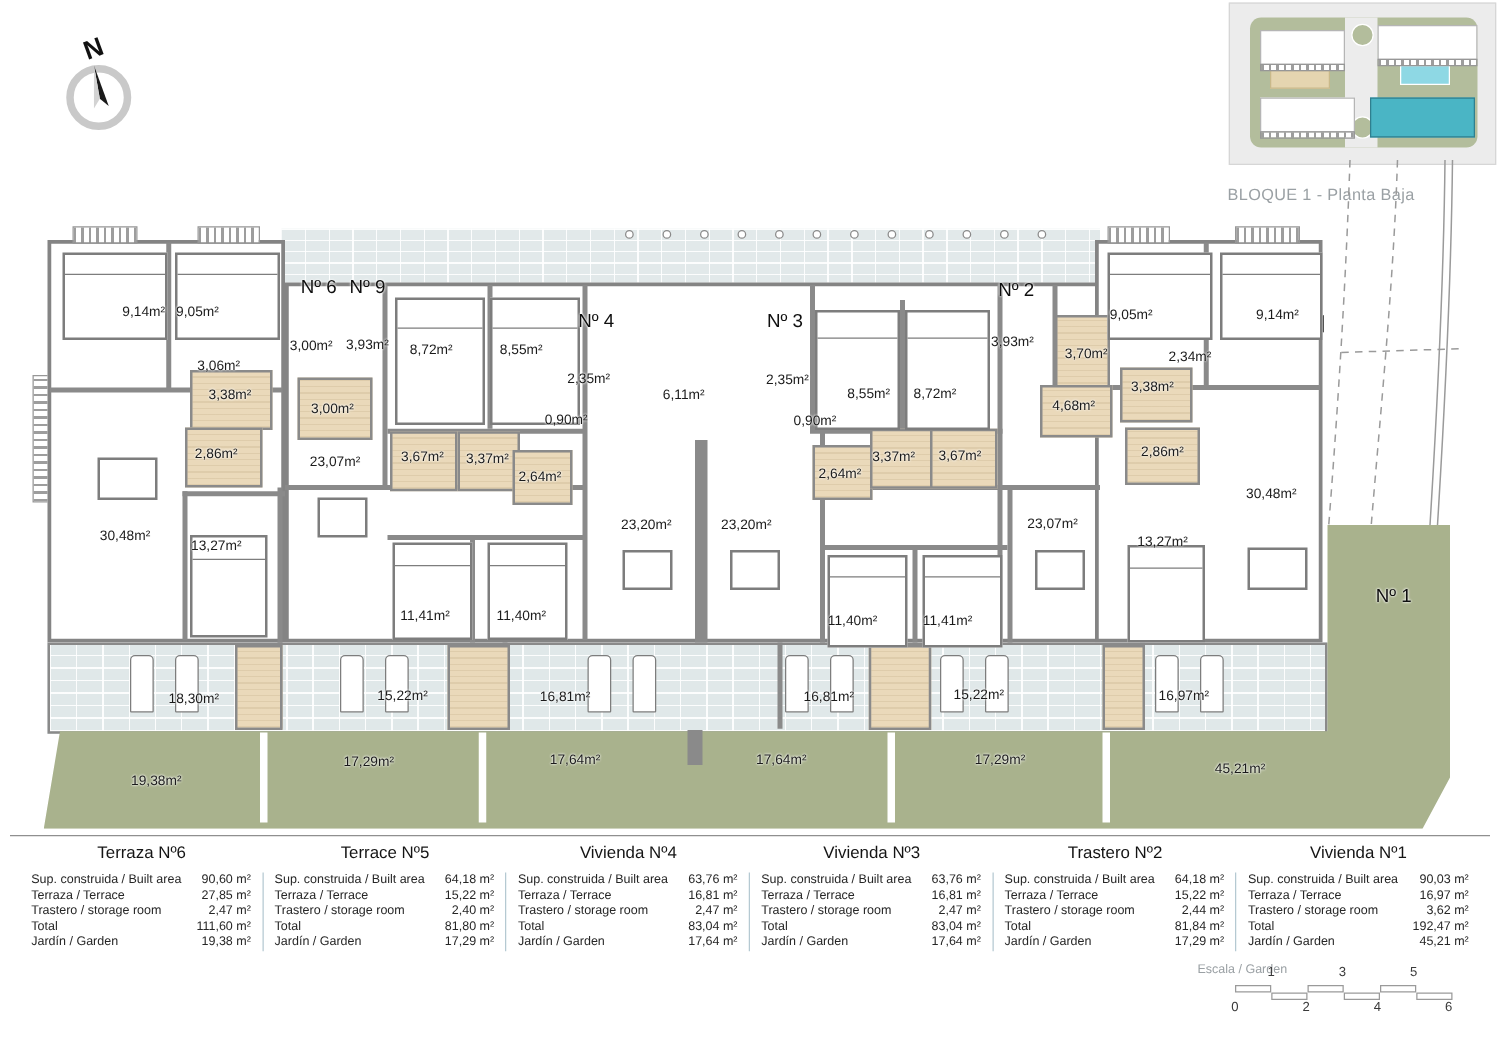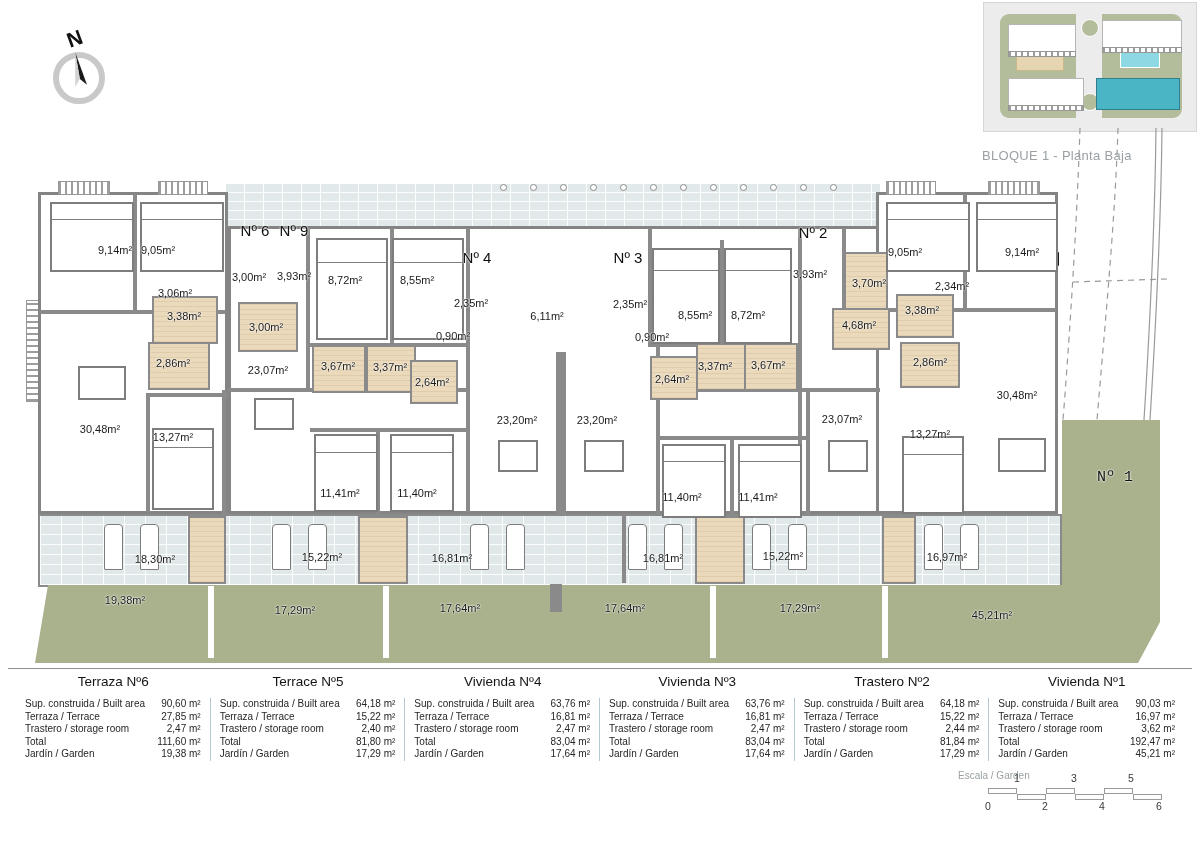--- a/index.html
+++ b/index.html
@@ -261,32 +261,32 @@
     <div class="rlabel" style="left: 758px; top: 497px;">11,41m²</div>
     <div class="rlabel" style="left: 842px; top: 419px;">23,07m²</div>
     <div class="rlabel" style="left: 930px; top: 434px;">13,27m²</div>
     <div class="rlabel" style="left: 1017px; top: 395px;">30,48m²</div>
     <div class="rlabel" style="left: 155px; top: 559px;">18,30m²</div>
     <div class="rlabel" style="left: 322px; top: 557px;">15,22m²</div>
     <div class="rlabel" style="left: 452px; top: 558px;">16,81m²</div>
     <div class="rlabel" style="left: 663px; top: 558px;">16,81m²</div>
     <div class="rlabel" style="left: 783px; top: 556px;">15,22m²</div>
     <div class="rlabel" style="left: 947px; top: 557px;">16,97m²</div>
-    <div class="rlabel" style="left: 125px; top: 600px; text-align: center;">19,38m²</div>
+    <div class="rlabel" style="left: 125px; top: 625px; text-align: center;">19,38m²</div>
     <div class="rlabel" style="left: 295px; top: 610px;">17,29m²</div>
     <div class="rlabel" style="left: 460px; top: 608px;">17,64m²</div>
     <div class="rlabel" style="left: 625px; top: 608px;">17,64m²</div>
     <div class="rlabel" style="left: 800px; top: 608px;">17,29m²</div>
     <div class="rlabel" style="left: 992px; top: 615px;">45,21m²</div>
     <div class="ulabel" style="left: 255px; top: 230px;">Nº 6</div>
     <div class="ulabel" style="left: 294px; top: 230px;">Nº 9</div>
     <div class="ulabel" style="left: 477px; top: 257px;">Nº 4</div>
     <div class="ulabel" style="left: 628px; top: 257px;">Nº 3</div>
     <div class="ulabel" style="left: 813px; top: 232px;">Nº 2</div>
-    <div class="ulabel" style="left: 1115px; top: 477px; font-family: Liberation Mono, monospace;">Nº 1</div>
+    <div class="ulabel" style="left: 1115px; top: 477px;">Nº 1</div>
   </div>
 
 <div class="sheetline"></div>
 <div id="areas-table">
     <div class="tcol">
       <div class="ttitle">Terraza Nº6</div>
       <div class="trows">
         <div class="trow">
           <span class="tlab">Sup. construida / Built area</span>
           <span class="tval">90,60 m²</span>

